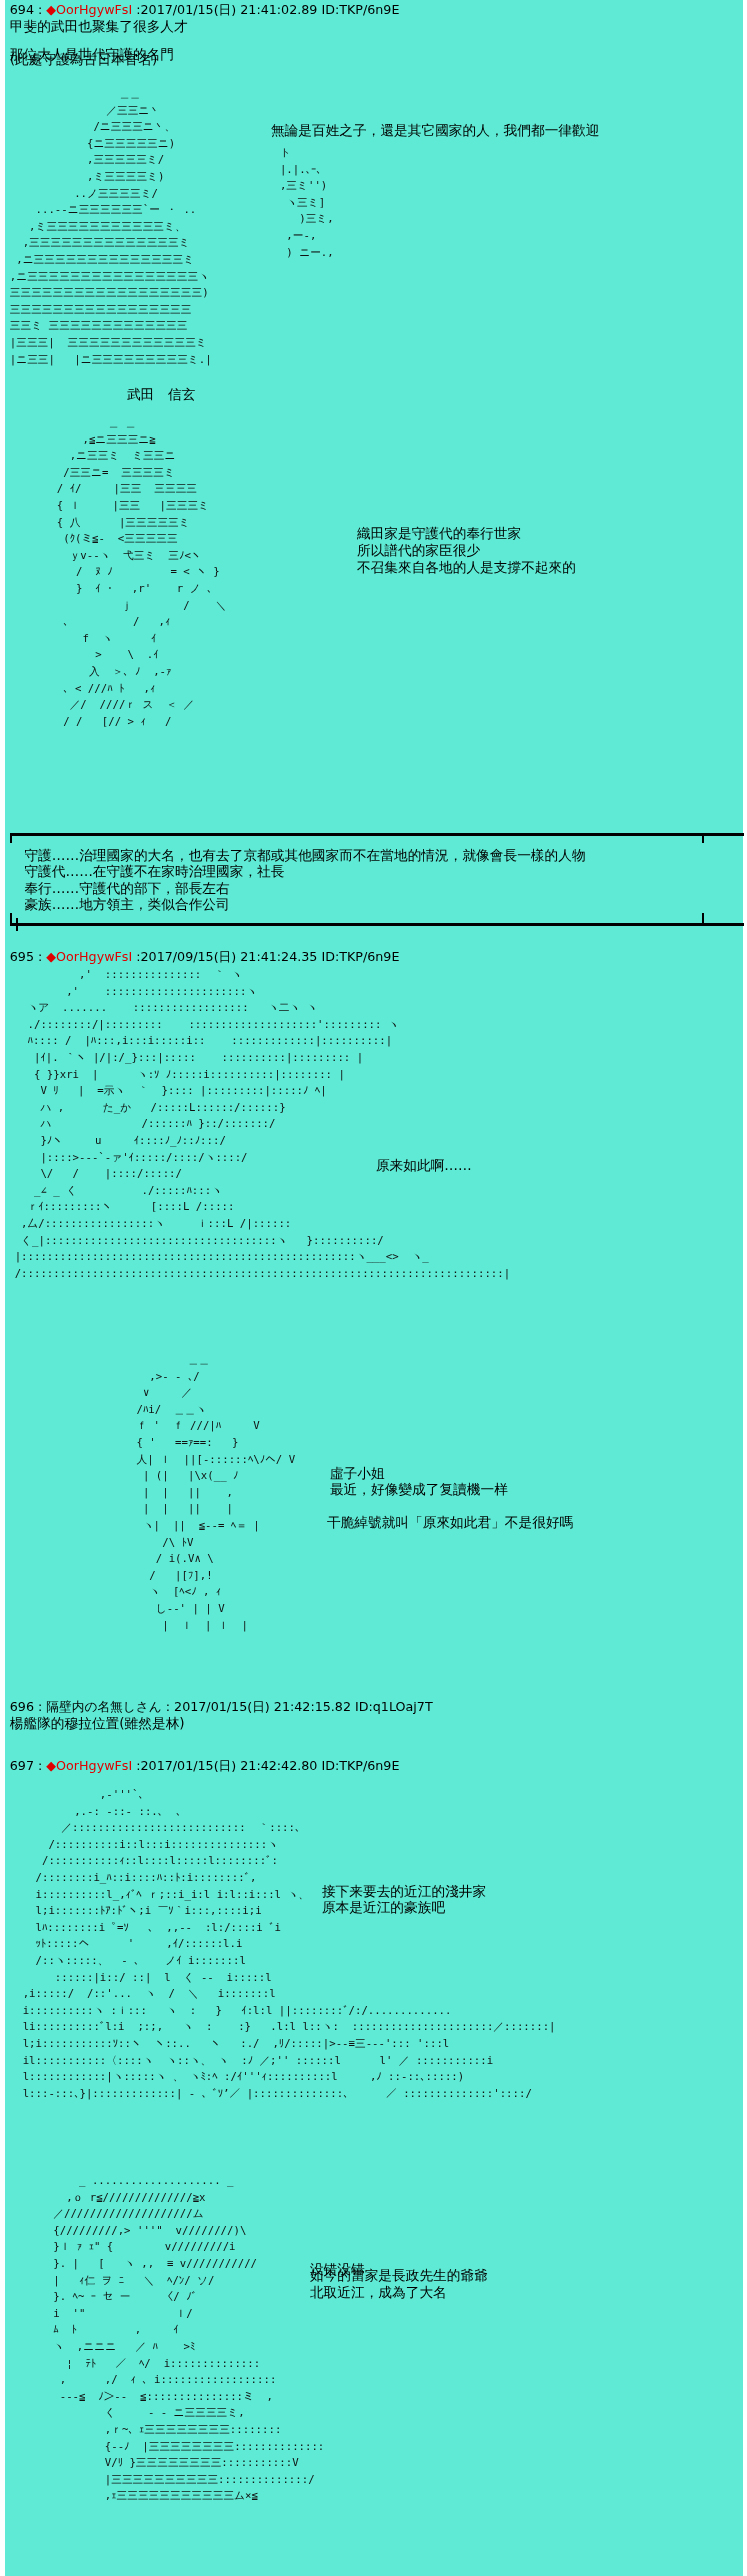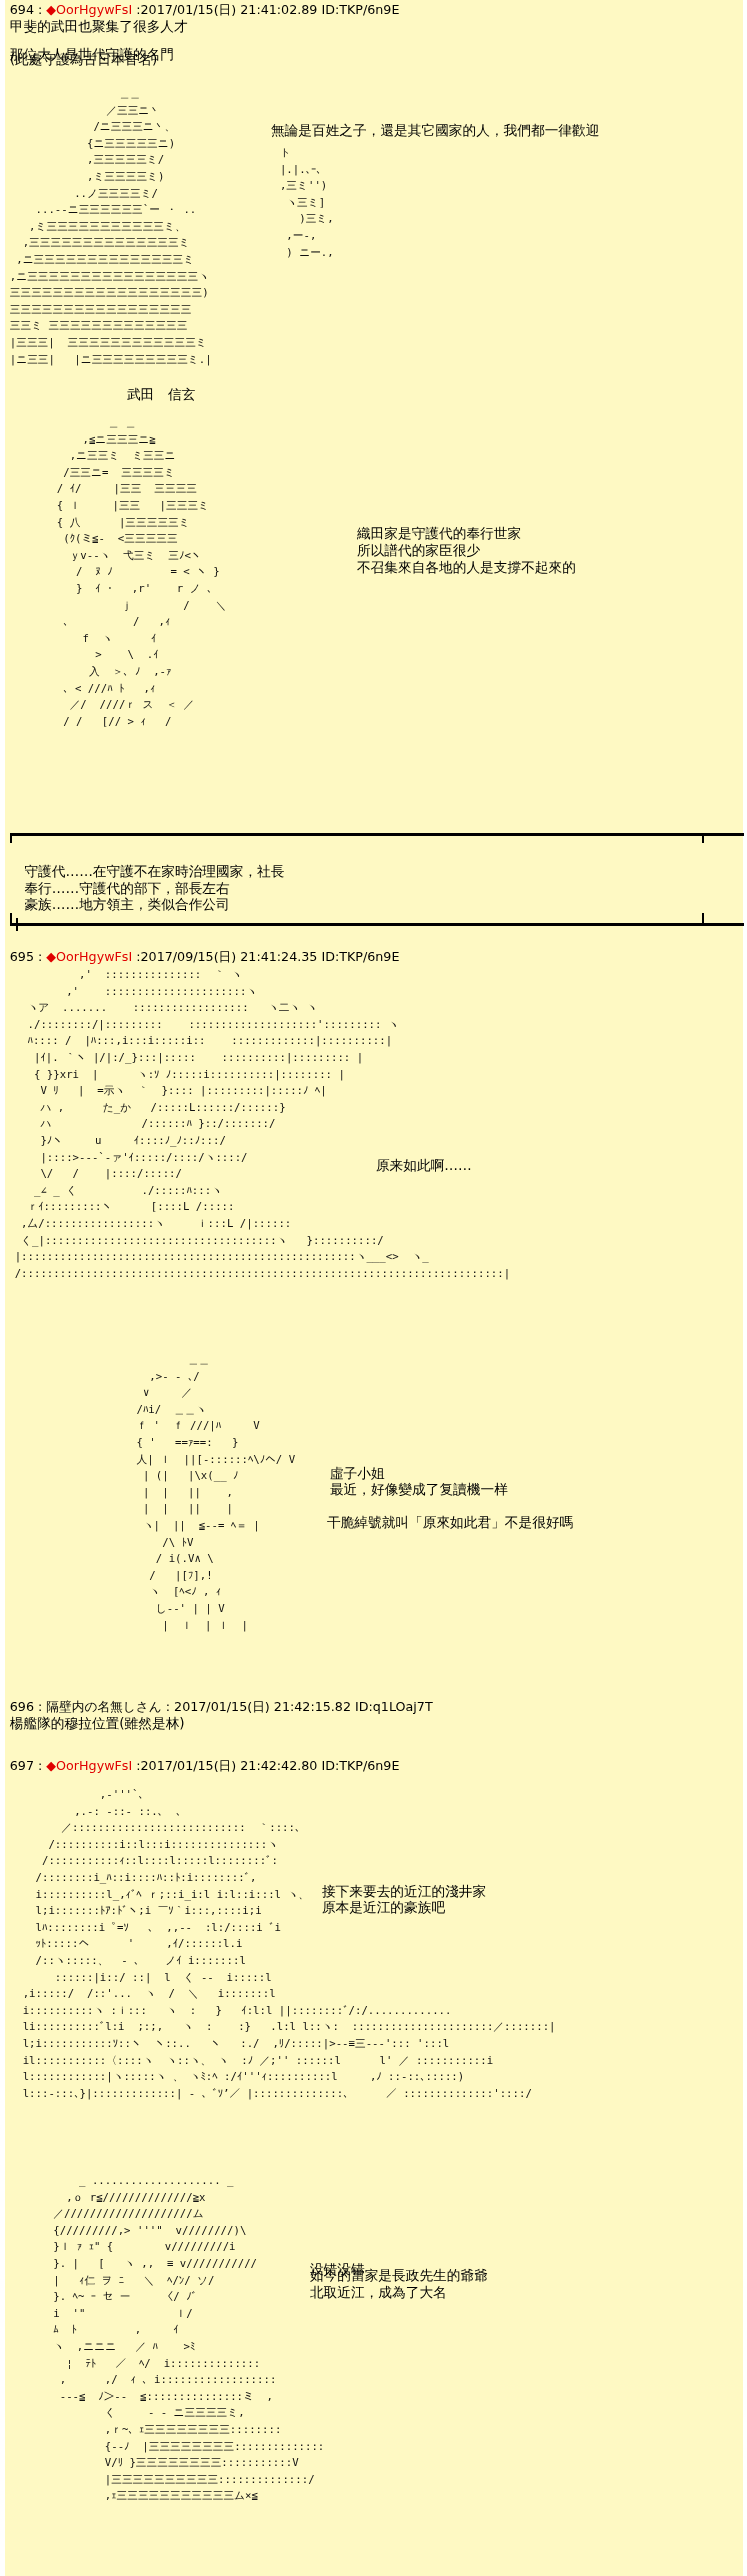--- a/index.html
+++ b/index.html
@@ -9,21 +9,21 @@
     background: #ffffff;
     font-family: "DejaVu Sans", "Liberation Sans", sans-serif;
     color: #000;
     overflow: hidden;
     position: relative;
   }
   .page {
     position: absolute;
     left: 4.9px; top: 0;
     width: 738px; height: 2576px;
-    background: #fef9c3;
+    background: #5eead4;
   }
   .post-header {
     position: absolute;
     left: 4.9px;
     font-size: 12.7px;
     line-height: 15.6px;
     white-space: nowrap;
   }
   .post-header .num { color: #000; }
   .post-header .name { color: #e00000; }
@@ -114,20 +114,21 @@
    ､ &lt; ///ﾊ ﾄ   ,ｨ
     ／/  ////ｒ ス  ＜ ／
    / /   [// &gt; ｨ   /</div>
   <div class="line" style="left:352px;top:525px;">織田家是守護代的奉行世家</div>
   <div class="line" style="left:352px;top:542px;">所以譜代的家臣很少</div>
   <div class="line" style="left:352px;top:559px;">不召集來自各地的人是支撐不起來的</div>
 
   <div class="hr" style="top:833px;"></div>
   <div class="tick" style="left:4.9px;top:833px;"></div>
   <div class="tick" style="left:697px;top:833px;"></div>
+  <div class="line" style="left:19.5px;top:847px;">守護……治理國家的大名，也有去了京都或其他國家而不在當地的情況，就像會長一樣的人物</div>
   <div class="line" style="left:19.5px;top:863px;">守護代……在守護不在家時治理國家，社長</div>
   <div class="line" style="left:19.5px;top:880px;text-align:right;">奉行……守護代的部下，部長左右</div>
   <div class="line" style="left:19.5px;top:896px;">豪族……地方領主，类似合作公司</div>
   <div class="tick" style="left:4.9px;top:913px;"></div>
   <div class="tick" style="left:697px;top:913px;"></div>
   <div class="hr" style="top:923px;"></div>
   <div class="tick" style="left:10.7px;top:918px;height:12.7px;width:2.9px;"></div>
 
   <div class="post-header" style="top:949px;">
     <span class="num">695</span><span> : </span><span class="diamond">◆</span><span class="name">OorHgywFsI</span><span> :2017/09/15(日) 21:41:24.35 ID:TKP/6n9E</span>

